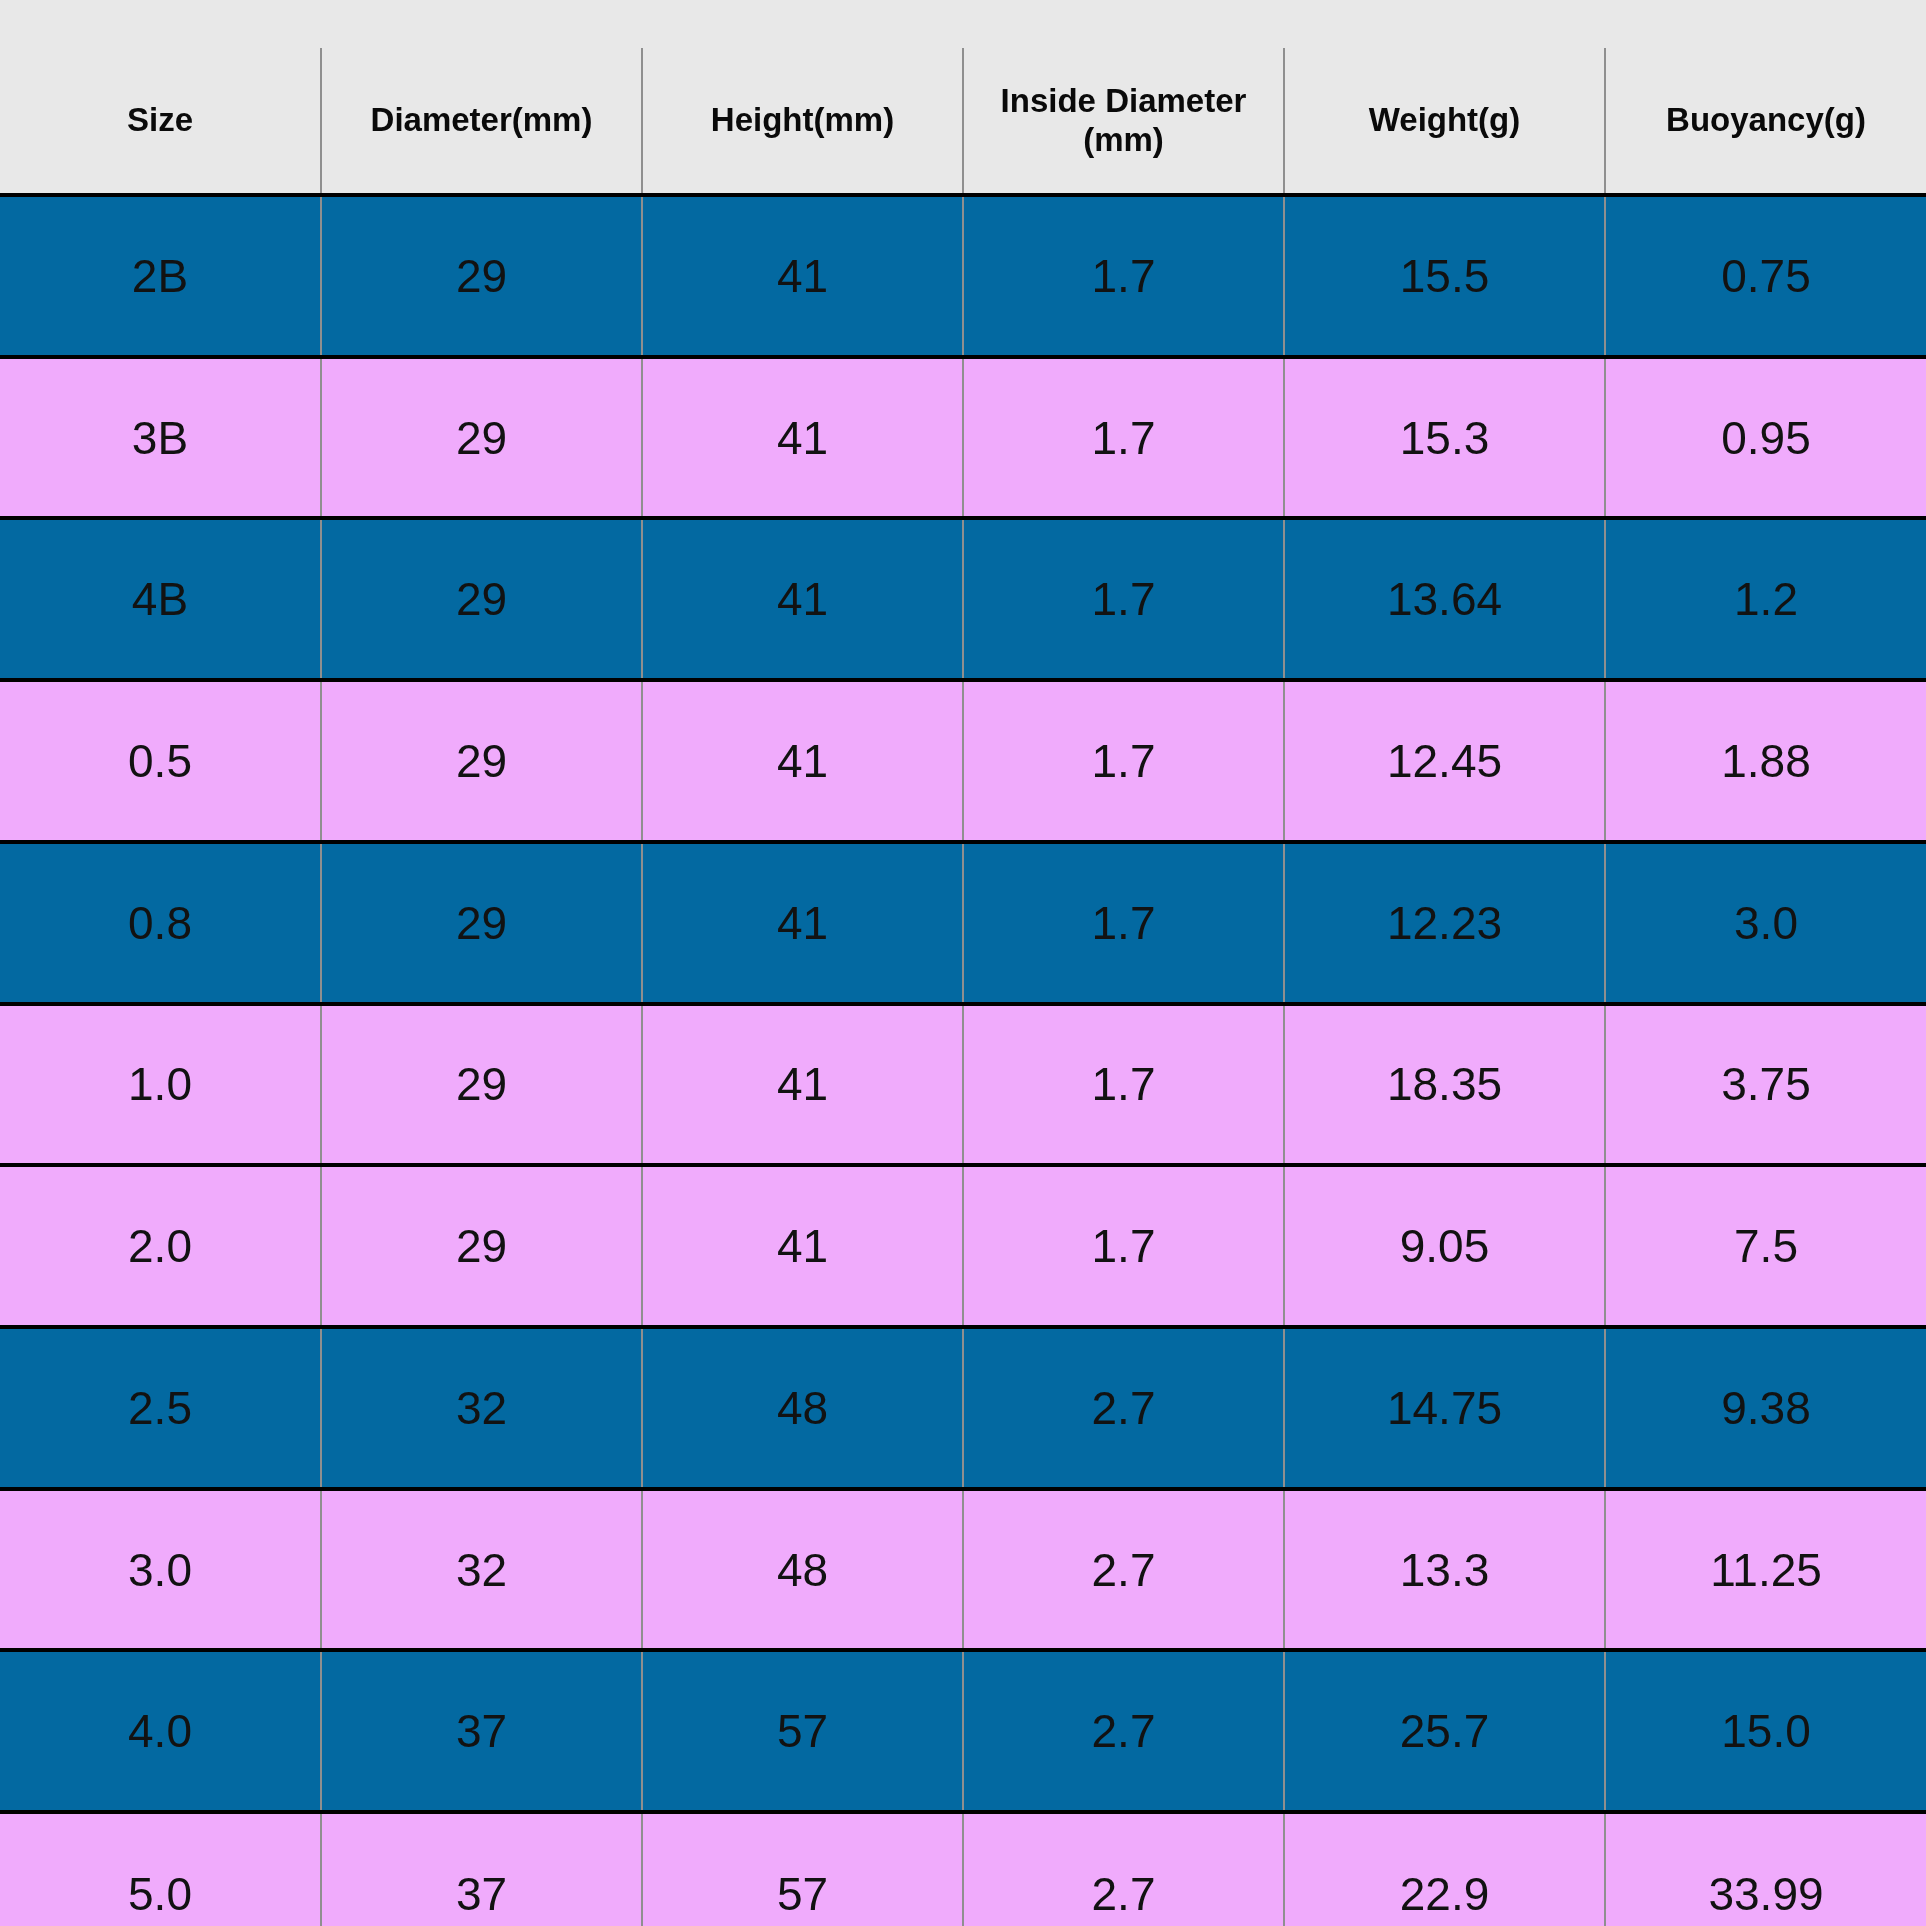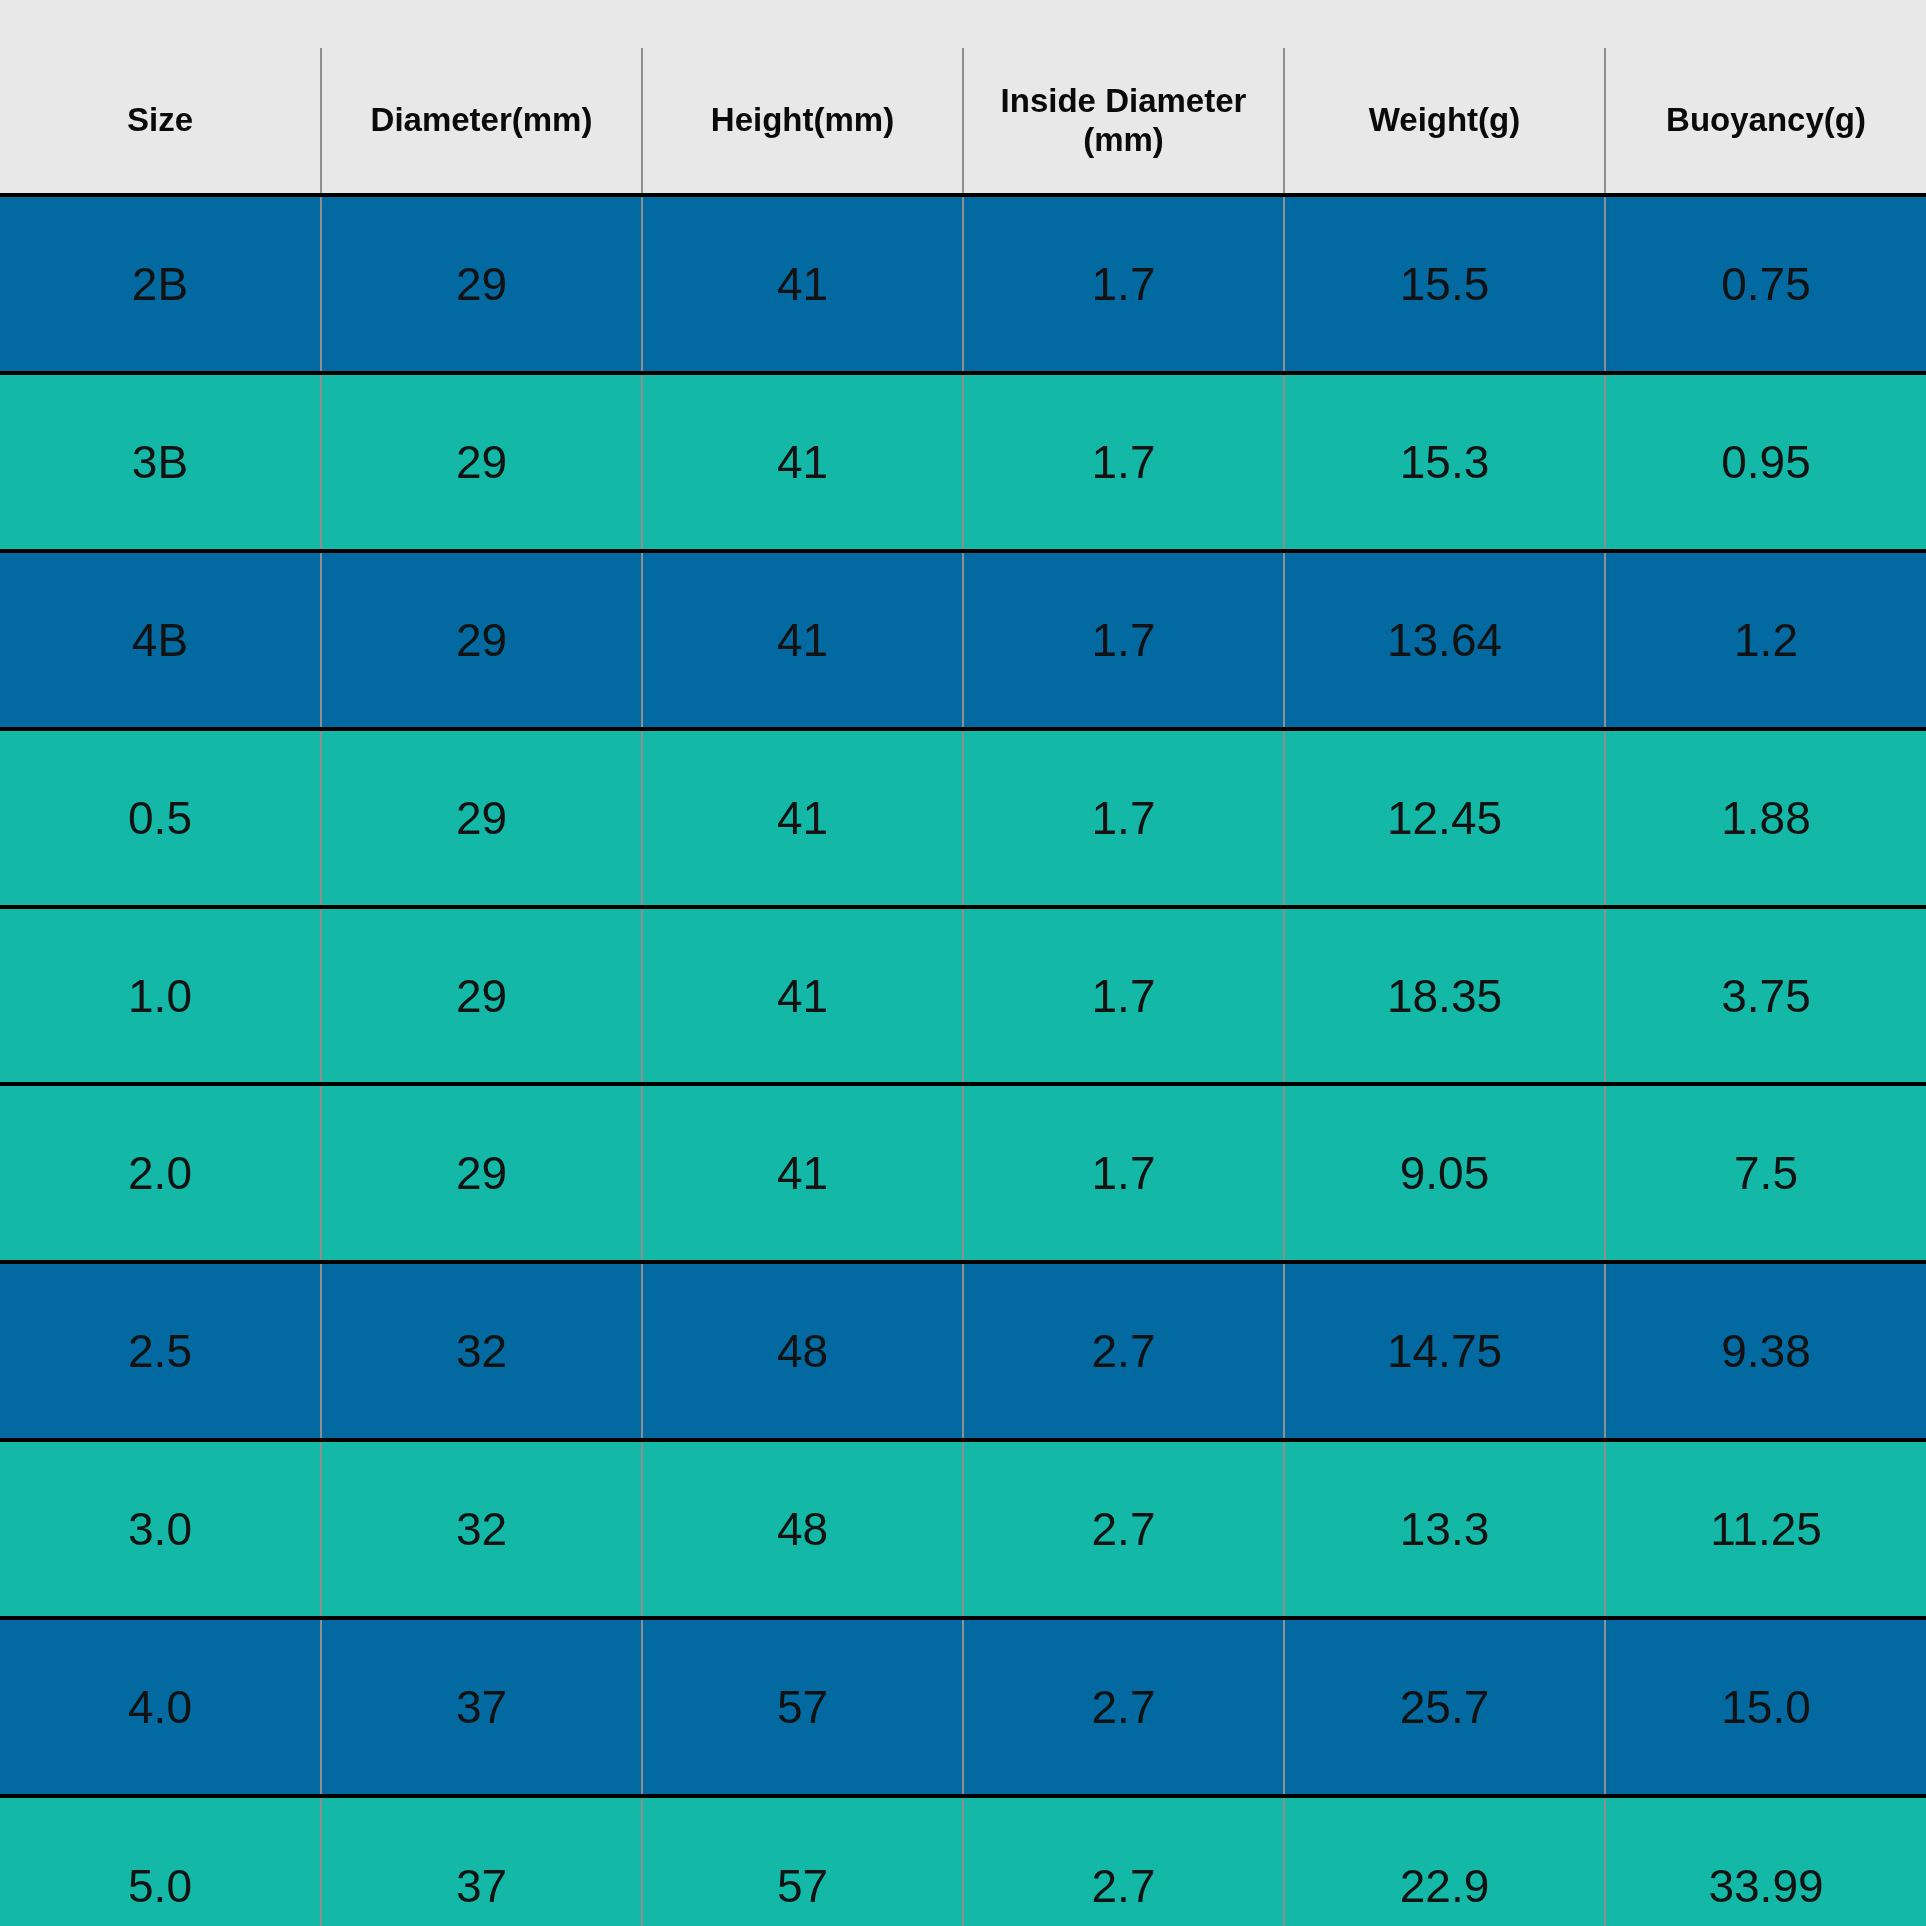--- a/index.html
+++ b/index.html
@@ -60,21 +60,21 @@
   tbody td:last-child {
     border-right: none;
   }
   tbody tr:last-child td {
     border-bottom: none;
   }
   tbody tr.row-shade-dark td {
     background: #0369a1;
   }
   tbody tr.row-shade-light td {
-    background: #14b8a6;
+    background: #f0abfc;
   }
 </style>
 </head>
 <body>
 
 <table class="spec-table">
   <colgroup>
     <col>
       <col>
       <col>
@@ -123,20 +123,28 @@
 
     <tr class="row-shade-light">
       <td>0.5</td>
       <td>29</td>
       <td>41</td>
       <td>1.7</td>
       <td>12.45</td>
       <td>1.88</td>
     </tr>
 
+    <tr class="row-shade-dark">
+      <td>0.8</td>
+      <td>29</td>
+      <td>41</td>
+      <td>1.7</td>
+      <td>12.23</td>
+      <td>3.0</td>
+    </tr>
 
     <tr class="row-shade-light">
       <td>1.0</td>
       <td>29</td>
       <td>41</td>
       <td>1.7</td>
       <td>18.35</td>
       <td>3.75</td>
     </tr>
 

